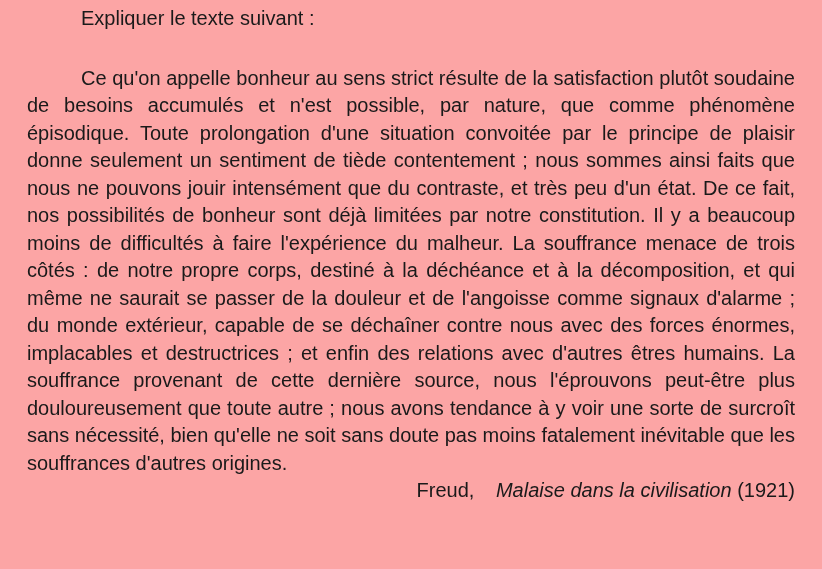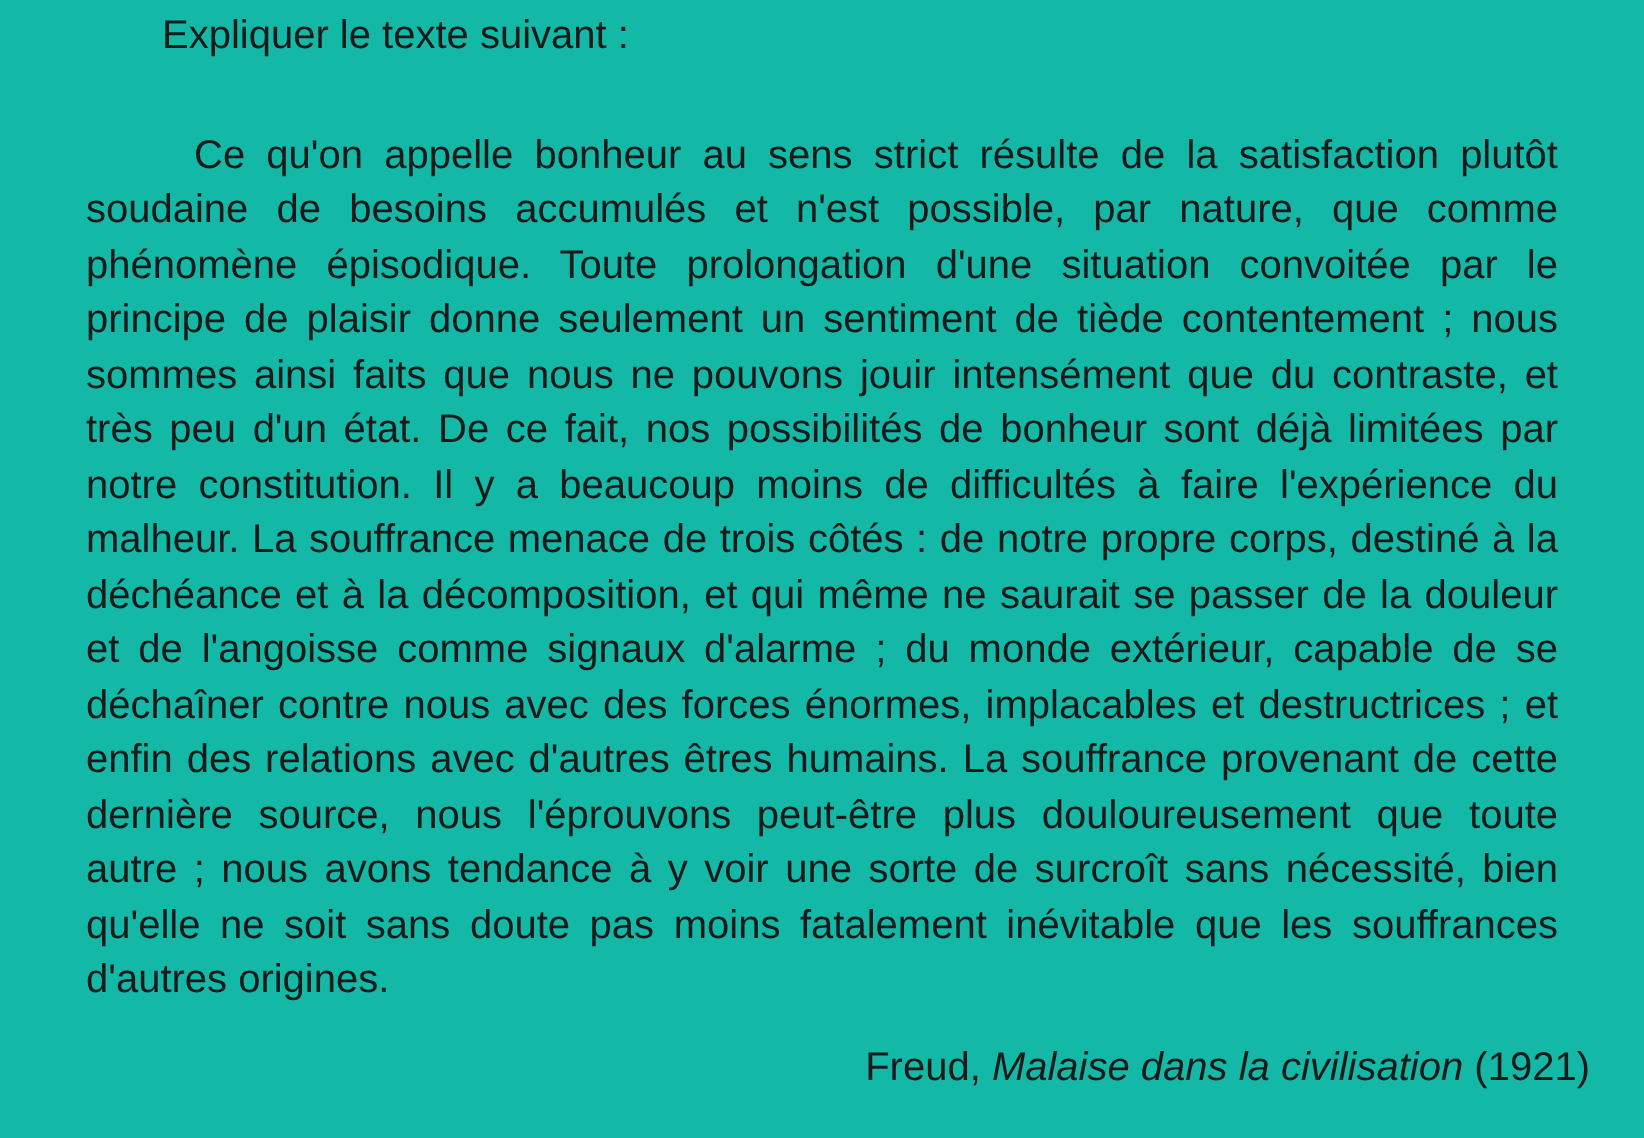--- a/index.html
+++ b/index.html
@@ -4,45 +4,46 @@
 <style>
   html, body {
     margin: 0;
     padding: 0;
     background: #ffffff;
   }
   .page {
     position: relative;
     width: 822px;
     height: 569px;
-    background: #14b8a6;
+    background: #fca5a5;
     overflow: hidden;
     box-sizing: border-box;
     padding: 5px 27px 0 27px;
     font-family: "Liberation Sans", "DejaVu Sans", sans-serif;
     font-size: 20px;
     line-height: 27.5px;
     color: #1a1a1a;
   }
   .prompt {
     margin: 0 0 32px 0;
     text-indent: 54px;
     text-align: left;
   }
   .para {
-    margin: 16px;
+    margin: 0;
     text-indent: 54px;
     text-align: justify;
   }
   .attribution {
     margin: 0;
     text-align: right;
   }
   .italic {
     font-style: italic;
+    margin-left: 16px;
   }
 </style>
 </head>
 <body>
 
 <div class="page">
   <p class="prompt">Expliquer le texte suivant&nbsp;:</p>
 
   <p class="para">Ce qu'on appelle bonheur au sens strict résulte de la satisfaction plutôt soudaine de besoins accumulés et n'est possible, par nature, que comme phénomène épisodique. Toute prolongation d'une situation convoitée par le principe de plaisir donne seulement un sentiment de tiède contentement&nbsp;; nous sommes ainsi faits que nous ne pouvons jouir intensément que du contraste, et très peu d'un état. De ce fait, nos possibilités de bonheur sont déjà limitées par notre constitution. Il y a beaucoup moins de difficultés à faire l'expérience du malheur. La souffrance menace de trois côtés&nbsp;: de notre propre corps, destiné à la déchéance et à la décomposition, et qui même ne saurait se passer de la douleur et de l'angoisse comme signaux d'alarme&nbsp;; du monde extérieur, capable de se déchaîner contre nous avec des forces énormes, implacables et destructrices&nbsp;; et enfin des relations avec d'autres êtres humains. La souffrance provenant de cette dernière source, nous l'éprouvons peut-être plus douloureusement que toute autre&nbsp;; nous avons tendance à y voir une sorte de surcroît sans nécessité, bien qu'elle ne soit sans doute pas moins fatalement inévitable que les souffrances d'autres origines.</p>
 

